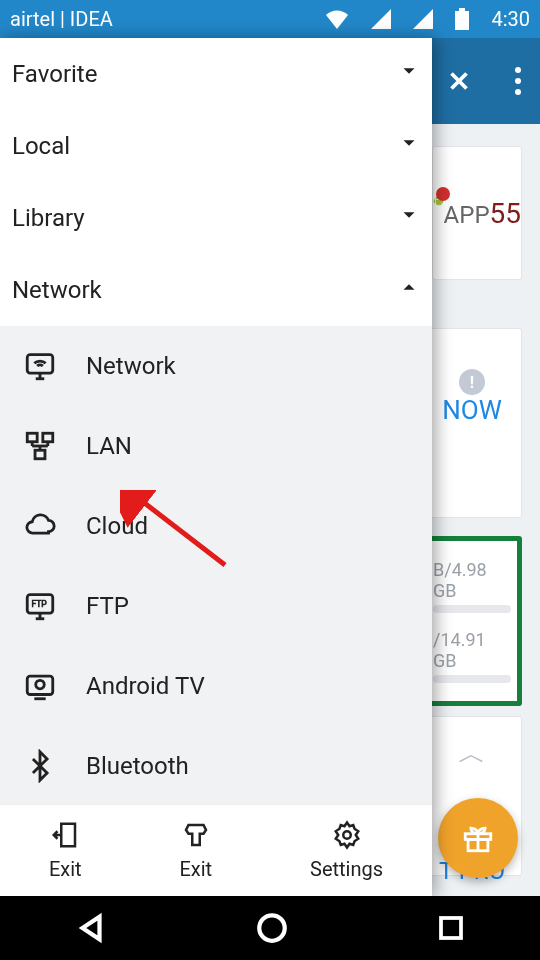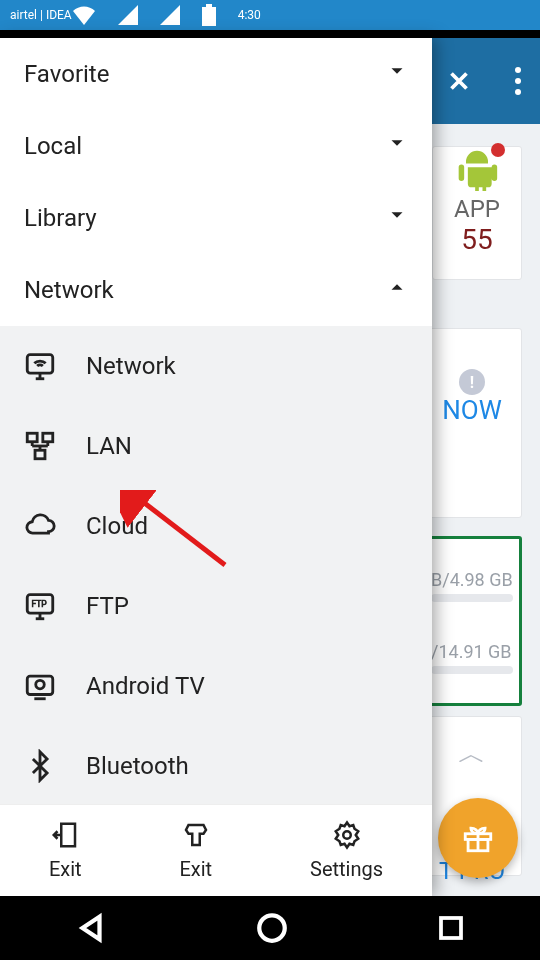--- a/index.html
+++ b/index.html
@@ -1,52 +1,52 @@
 <!DOCTYPE html>
 <html><head>
 <meta charset="utf-8">
 <style>
   * { box-sizing: border-box; margin: 0; padding: 0; }
   html, body { width: 540px; height: 960px; font-family: Roboto, Arial, sans-serif; background: #000; overflow: hidden; }
   .statusbar {
-    height: 30px; background: #2287c9; color: #fff; display: flex; align-items: center;
-    padding: 0 10px; font-size: 12px; justify-content: flex-start;
+    height: 38px; background: #2287c9; color: #fff; display: flex; align-items: center;
+    padding: 0 10px; font-size: 20px; justify-content: space-between;
   }
   .statusbar .right { display: flex; align-items: center; gap: 22px; }
   .statusbar svg { fill: #fff; }
   .main-bg {
     position: absolute; top: 38px; left: 0; width: 540px; height: 858px;
     background: #eef1f4;
   }
   .main-header {
     height: 86px; background: #1e6ea3; display: flex; align-items: center; justify-content: flex-end;
     padding-right: 18px; gap: 40px;
   }
   .main-header svg { fill: #fff; }
   .app-card {
     position: absolute; right: 18px; top: 108px; width: 90px; height: 134px;
     background: #fff; border: 1px solid #e2e4e7; border-radius: 3px;
-    display: flex; flex-direction: column; align-items: center; 
+    display: flex; flex-direction: row; align-items: center; 
     color: #777;
   }
   .app-card .android { width: 44px; height: 44px; position: relative; }
   .app-card .android svg { fill: #a4c639; }
   .app-card .reddot { position:absolute; top:-4px; right:-6px; width:14px; height:14px; border-radius:50%; background:#d32f2f;}
   .app-card .app-label { font-size: 24px; color: #666; margin-top:4px;}
   .app-card .app-count { font-size: 28px; color: #7f1d1d; }
   .now-card {
     position: absolute; right: 18px; top: 290px; width: 100px; height: 190px;
     background: #fff; border:1px solid #e2e4e7; border-radius:3px;
     display:flex; flex-direction:column; align-items:center; justify-content:flex-start; padding-top:40px;
   }
   .now-card .info-dot{ width:26px; height:26px; border-radius:50%; background:#c4c9d6; color:#fff; display:flex;align-items:center;justify-content:center;font-weight:bold;}
   .now-card .now-text{ color:#1e88e5; font-size:26px; }
   .storage-card {
     position:absolute; right:18px; top:498px; width:100px; height:170px; background:#fff;
-    border:3px solid #15803d; border-radius:3px; color:#9aa0a8;
+    border:5px solid #15803d; border-radius:3px; color:#9aa0a8;
     display:flex; flex-direction:column; justify-content:space-around; padding:10px 6px; font-size:18px;
   }
   .storage-card .bar{ height:8px; background:#e6e8ec; border-radius:4px; margin-top:4px;}
   .pro-card{
     position:absolute; right:18px; top:678px; width:100px; height:160px; background:#fff;
     border:1px solid #e2e4e7; border-radius:3px; display:flex; flex-direction:column; align-items:center;
   }
   .pro-card .chev{ color:#b6bbc4; font-size:28px; margin-top:18px;}
   .pro-card .pro-text{ color:#1e88e5; font-size:24px; margin-top:84px;}
   .fab{
@@ -57,21 +57,21 @@
   .fab svg{ fill:#fff; stroke:#fff;}
   
   .drawer{
     position:absolute; top:38px; left:0; width:432px; height:858px; background:#fff;
     box-shadow: 4px 0 16px rgba(0,0,0,0.35);
     display:flex; flex-direction:column;
   }
   .drawer-top{ flex:0 0 auto;}
   .drawer-item{
     height:72px; display:flex; align-items:center; justify-content:space-between;
-    padding:0 24px; font-size:24px; color:#222;
+    padding:0 12px; font-size:24px; color:#222;
   }
   .drawer-item .chev svg{ fill:#222; }
   .sub-list{ background:#f1f2f3; flex:1; overflow:hidden;}
   .sub-item{
     height:80px; display:flex; align-items:center; gap:28px; padding-left:22px;
     font-size:24px; color:#222;
   }
   .sub-item .icon{ width:36px; height:36px; display:flex; align-items:center; justify-content:center;}
   .sub-item .icon svg{ width:34px; height:34px; fill:none; stroke:#222; stroke-width:2;}
   .drawer-bottom{

